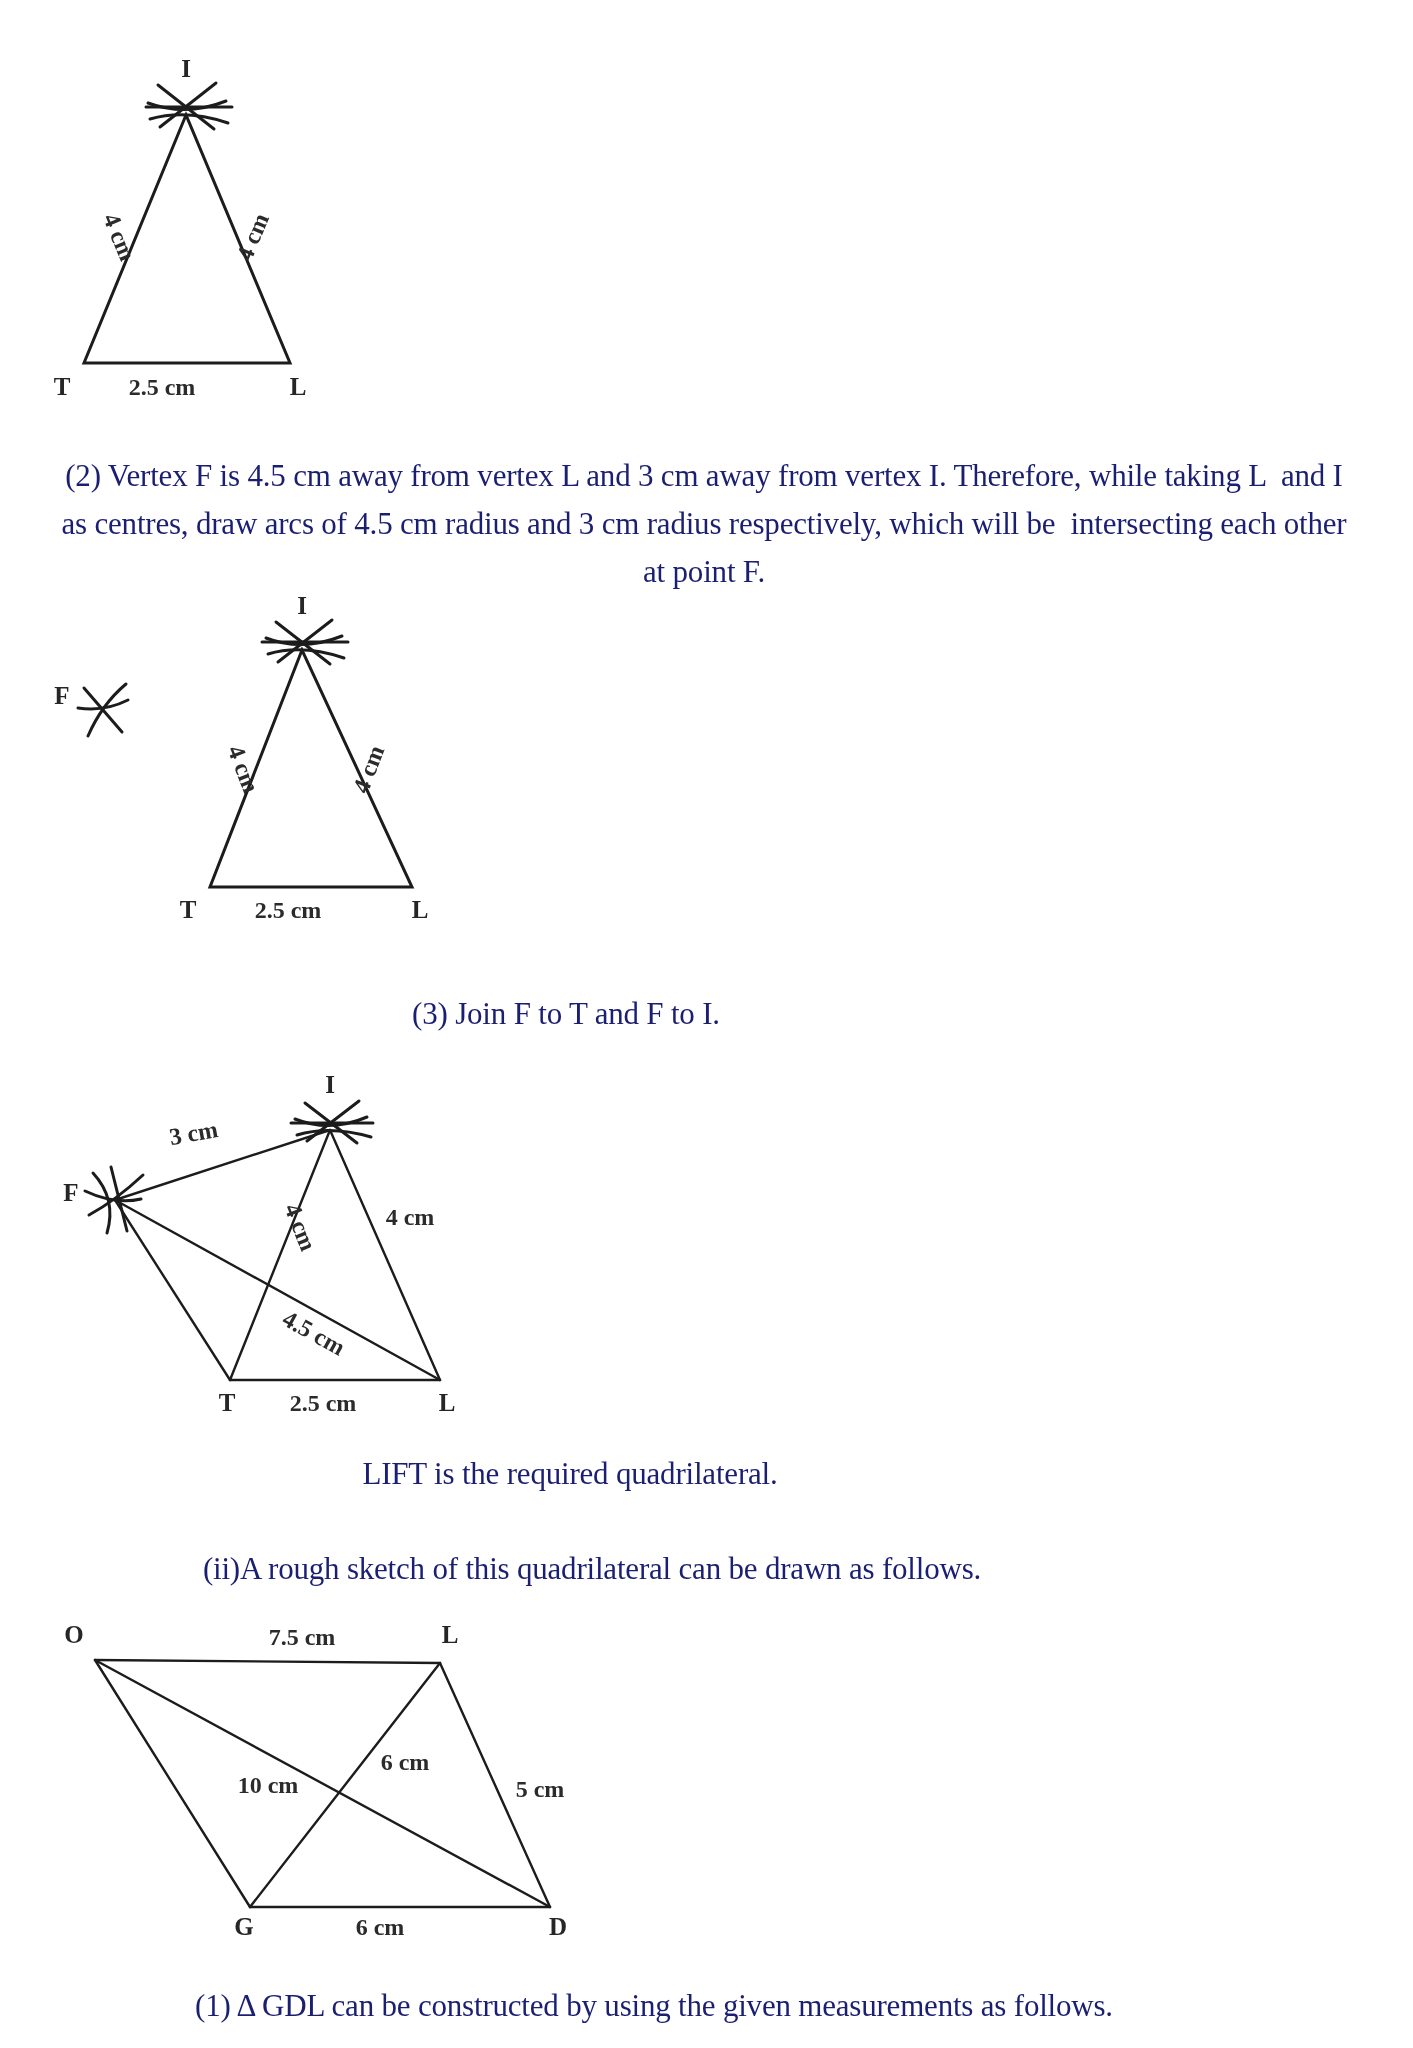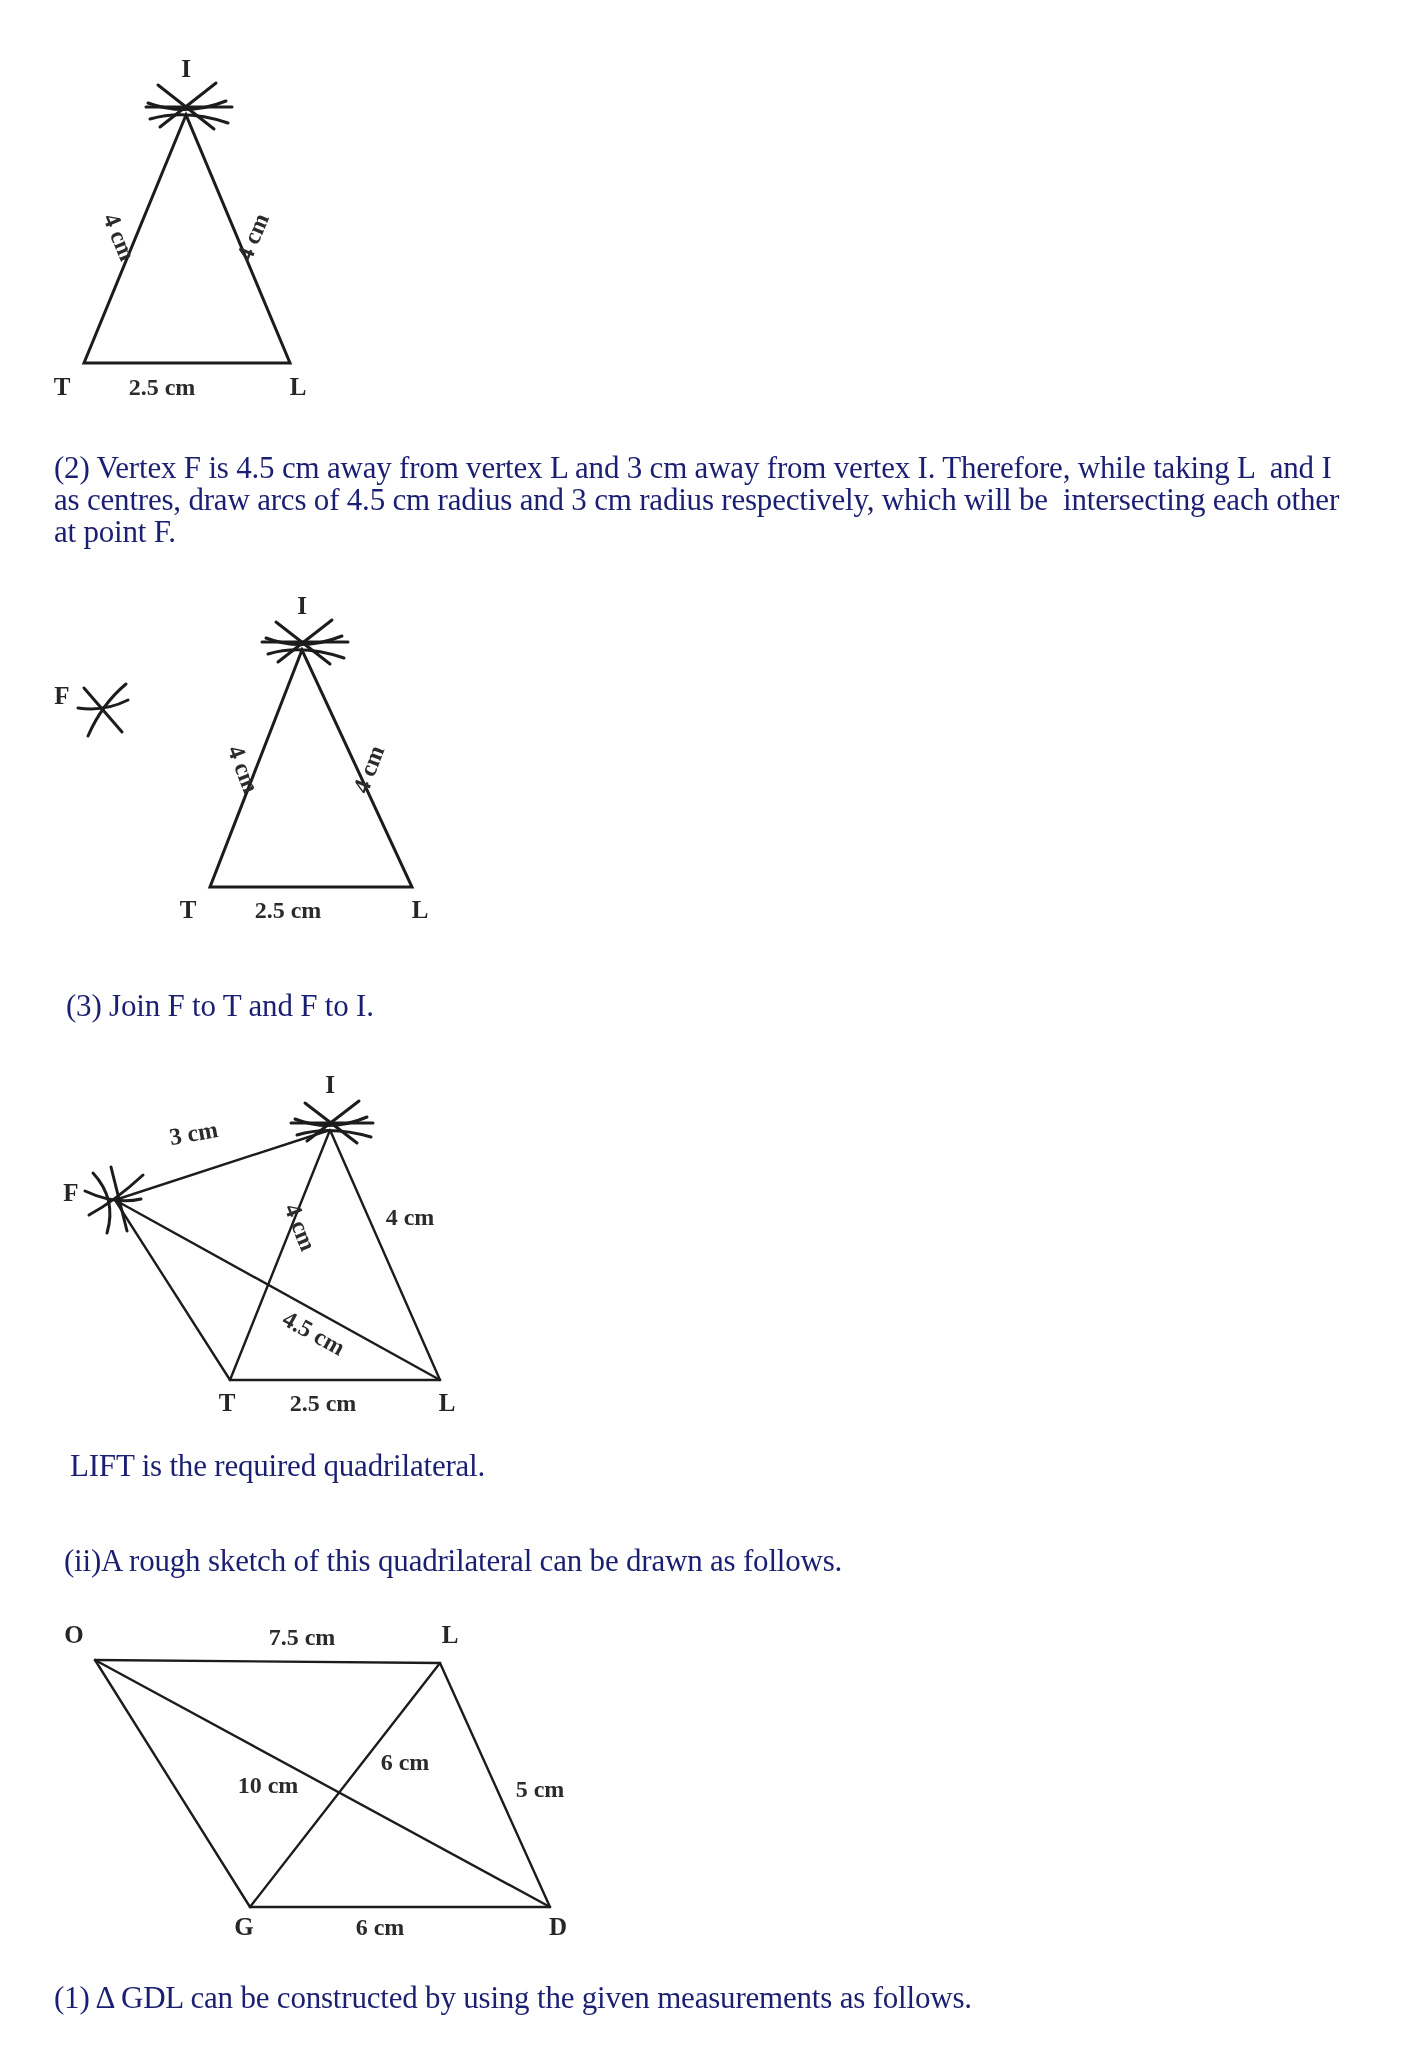--- a/index.html
+++ b/index.html
@@ -16,23 +16,24 @@
     width: 1413px;
     height: 2048px;
     background: #ffffff;
     overflow: hidden;
   }
   .para {
     position: absolute;
     color: #1b1f72;
     font-family: "Liberation Serif", "DejaVu Serif", serif;
     font-size: 31px;
-    line-height: 32px;
+    line-height: 48px;
     letter-spacing: -0.2px;
     white-space: pre-wrap;
+    text-align: center;
   }
   .fig {
     position: absolute;
   }
   .fig svg {
     display: block;
     overflow: visible;
   }
   .glabel {
     font-family: "Liberation Serif", "DejaVu Serif", serif;
@@ -160,21 +161,21 @@
       <text class="gdim" x="140" y="66" text-anchor="middle" transform="rotate(-10 140 66)">3 cm</text>
       <text class="gdim" x="355" y="150" text-anchor="middle">4 cm</text>
       <text class="gdim" x="238" y="155" text-anchor="middle" transform="rotate(68 238 155)">4 cm</text>
       <text class="gdim" x="255" y="265" text-anchor="middle" transform="rotate(29 255 265)">4.5 cm</text>
       <text class="gdim" x="268" y="336" text-anchor="middle">2.5 cm</text>
     </svg>
   </div>
 
   <div class="para" style="left:70px; top:1450px; width:1000px;">LIFT is the required quadrilateral.</div>
 
-  <div class="para" style="left:64px; top:1545px; width:1100px;">(ii)A rough sketch of this quadrilateral can be drawn as follows.</div>
+  <div class="para" style="left:42px; top:1545px; width:1100px;">(ii)A rough sketch of this quadrilateral can be drawn as follows.</div>
 
   <div class="fig" style="left:50px; top:1625px; width:580px; height:310px;">
     <svg width="580" height="310" viewBox="0 0 580 310">
 
       <path class="stroke-thin" d="M 45 35 L 390 38"></path>
       <path class="stroke-thin" d="M 45 35 L 200 282"></path>
       <path class="stroke-thin" d="M 200 282 L 500 282"></path>
       <path class="stroke-thin" d="M 390 38 L 500 282"></path>
       <path class="stroke-thin" d="M 45 35 L 500 282"></path>
       <path class="stroke-thin" d="M 390 38 L 200 282"></path>

